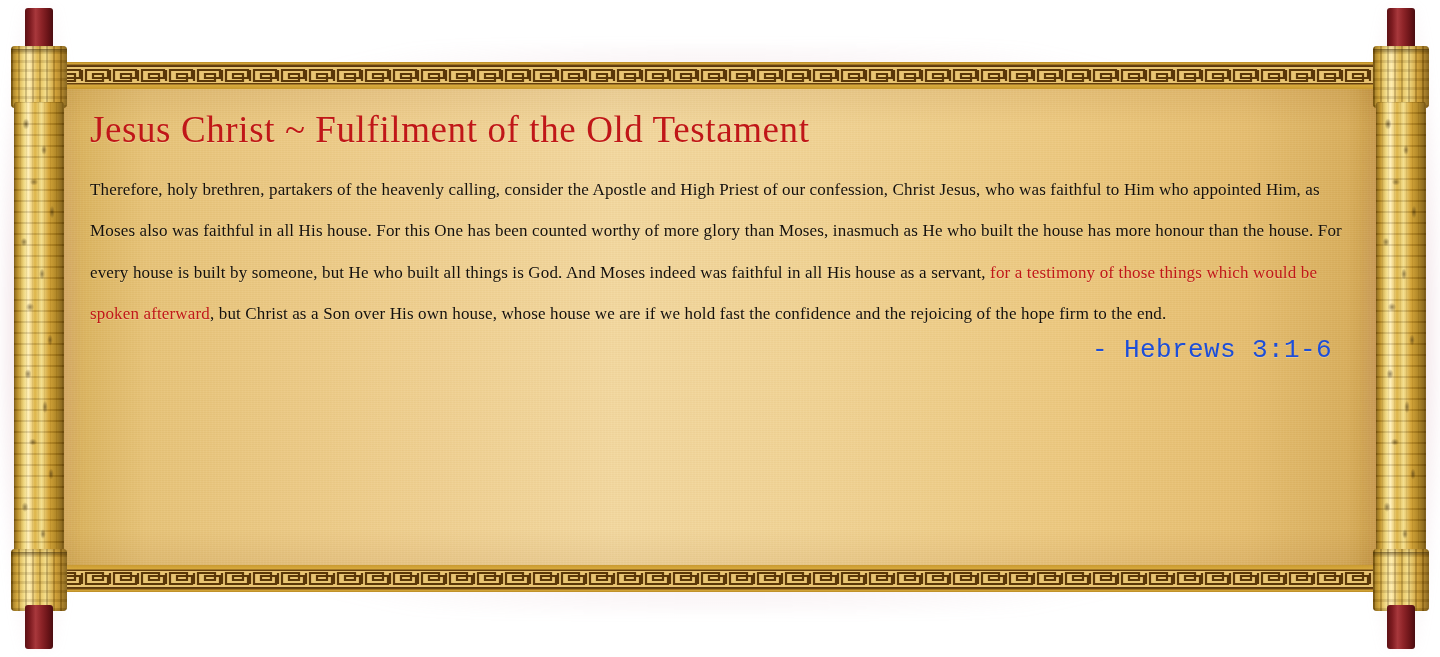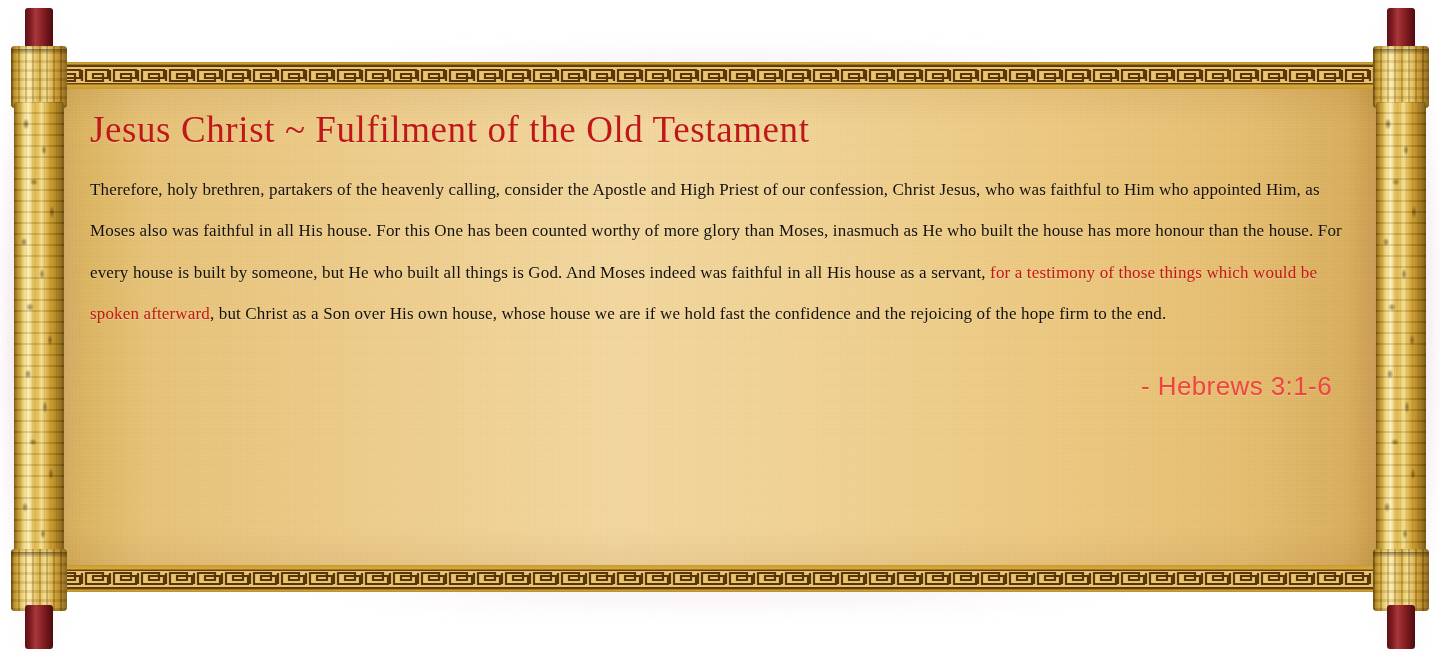--- a/index.html
+++ b/index.html
@@ -259,25 +259,24 @@
     color: #14100c;
     margin: 0;
     text-align: left;
     text-shadow: 0 1px 0 rgba(255,243,205,0.30);
   }
   .scroll-body .hl {
     color: #c01718;
   }
 
   .scroll-attribution {
-    font-family: Liberation Sans, sans-serif;
+    font-family: Liberation Mono, monospace;
     font-size: 26px;
-    color: #ef4444;
+    color: #1d4ed8;
     text-align: right;
-    margin-top: 36px;
     padding-right: 26px;
     letter-spacing: 0.4px;
     text-shadow: 0 1px 0 rgba(255,243,205,0.30);
   }
 </style>
 </head>
 <body>
 
 <div id="scroll-figure">
 

